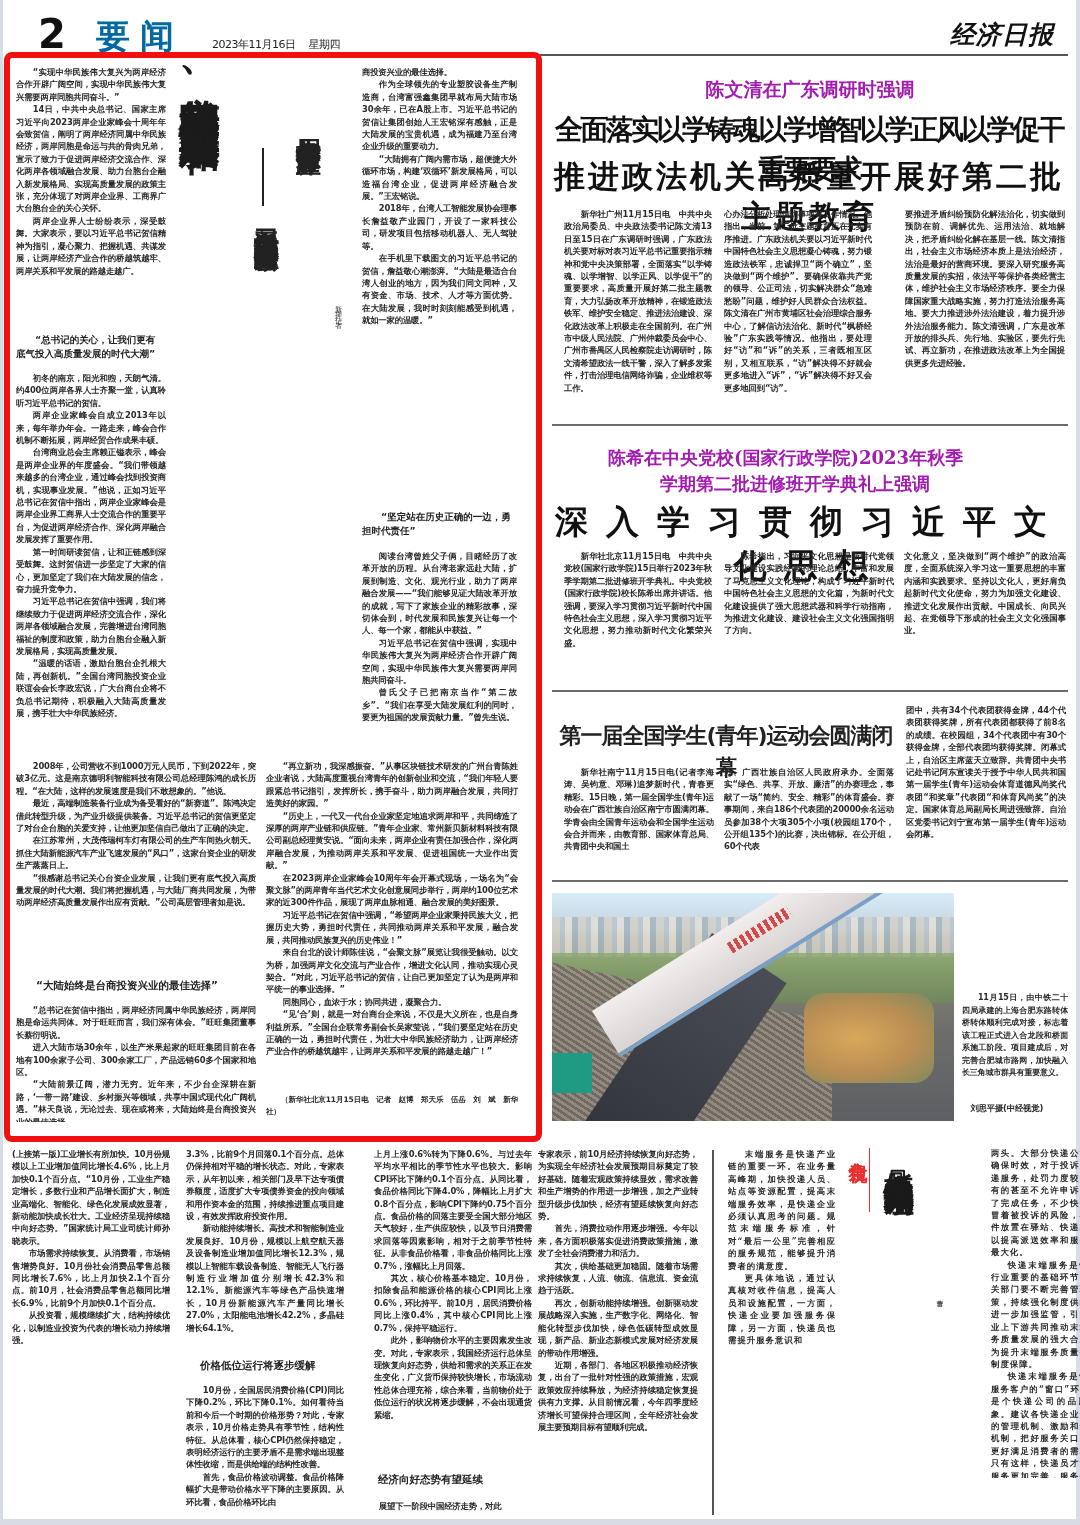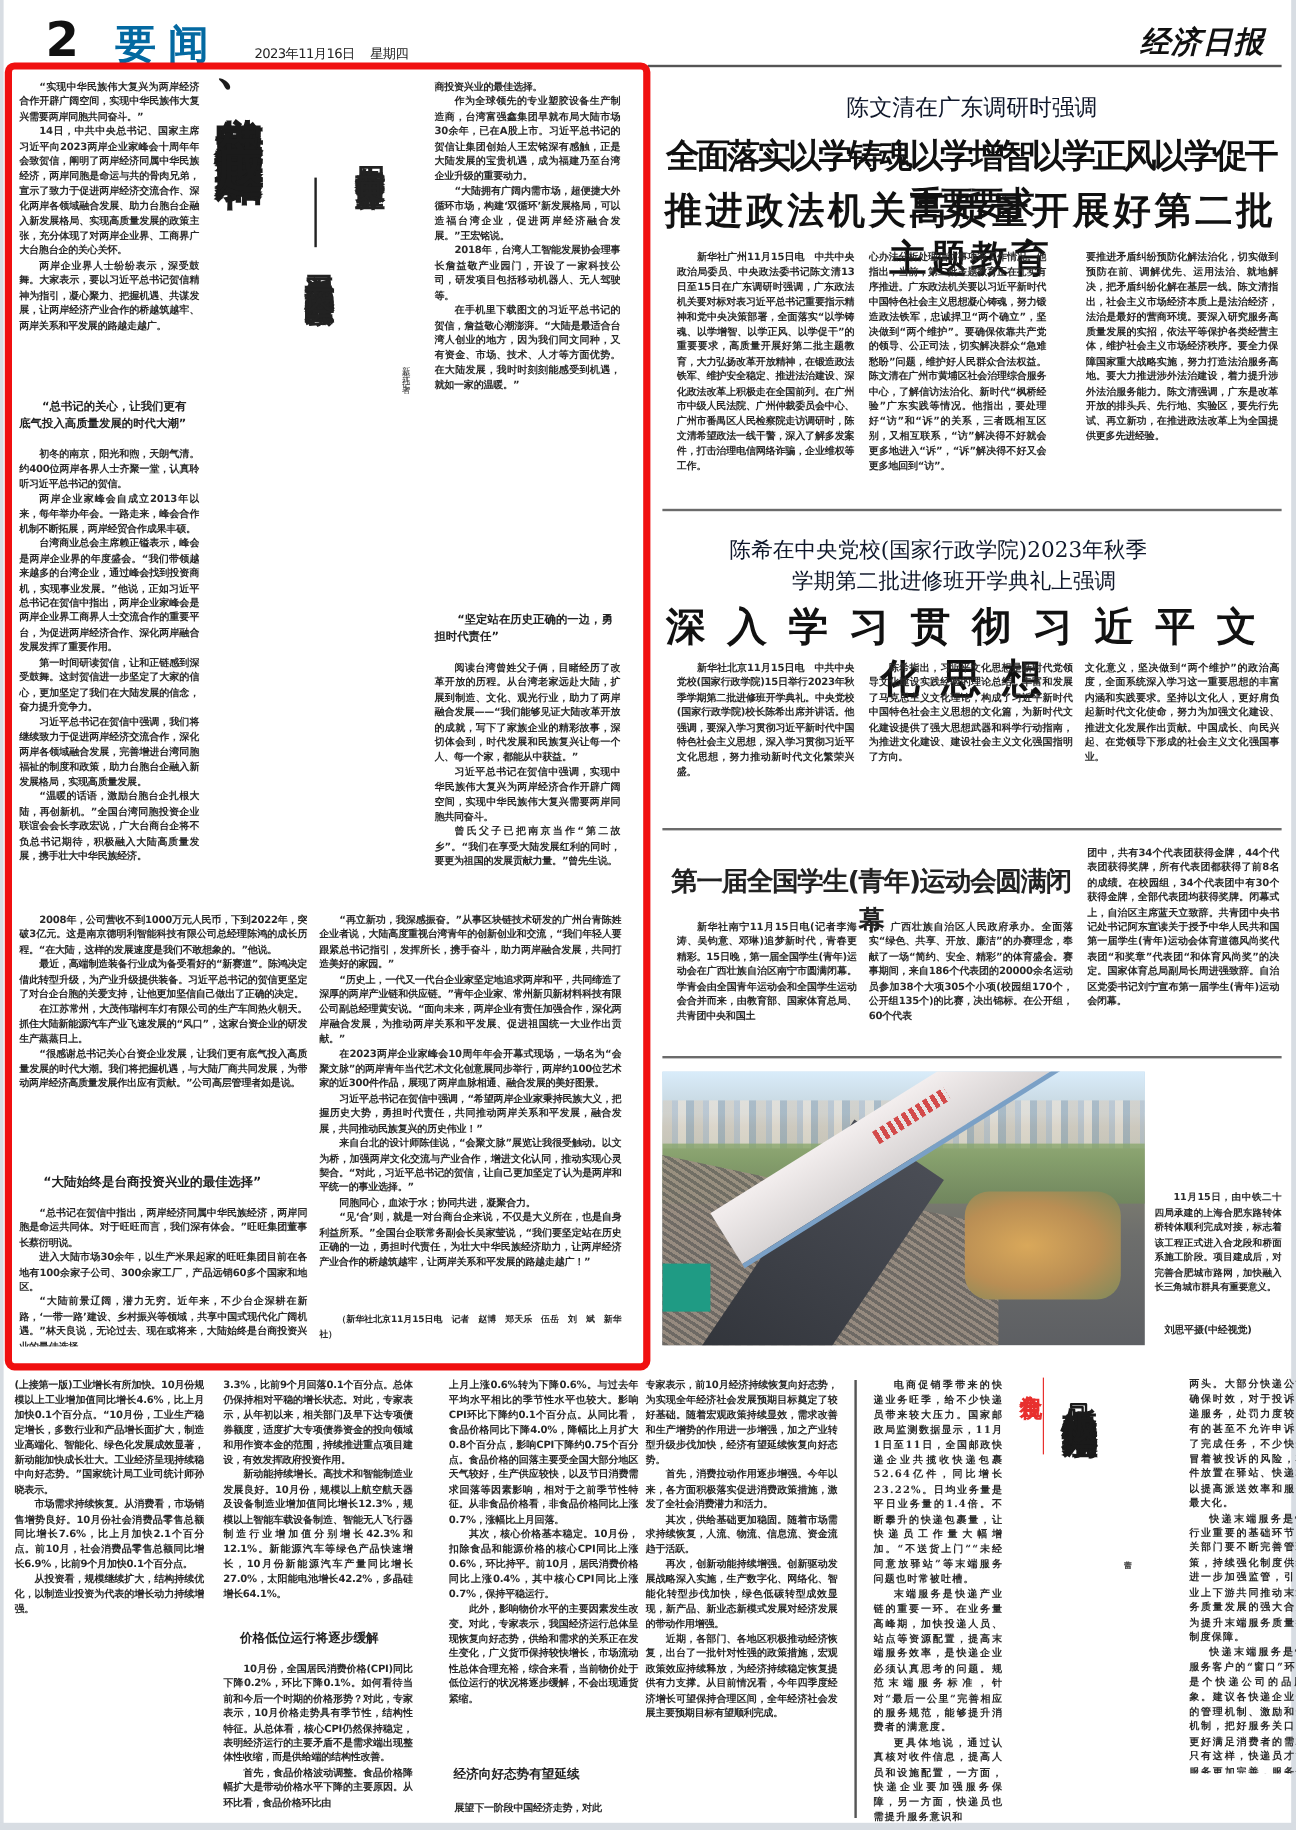--- a/index.html
+++ b/index.html
@@ -31,21 +31,21 @@
   .main-title { left: 176px; top: 84px; font-family: "DejaVu Sans", sans-serif; font-weight: bold; font-size: 41px; line-height: 48px; letter-spacing: -2px; color: #1b1b1b; height: 670px; }
   .sub-title-1 { left: 292px; top: 118px; font-family: "DejaVu Serif", serif; font-weight: bold; font-size: 25px; letter-spacing: 1px; color: #222; }
   .sub-title-2 { left: 250px; top: 145px; font-family: "DejaVu Serif", serif; font-weight: bold; font-size: 25px; letter-spacing: 1px; color: #222; }
   .sub-dash { position: absolute; left: 262px; top: 148px; width: 2px; height: 58px; background: #222; }
   .byline-v { left: 333px; top: 300px; font-family: "DejaVu Sans", sans-serif; font-size: 7px; color: #333; letter-spacing: 4px; }
 
   .rule-h { position: absolute; height: 2px; background: #6b6b6b; }
   .rule-v { position: absolute; width: 2px; background: #555; }
 
   
-  .kicker { position: absolute; font-family: "DejaVu Serif", serif; font-weight: normal; color: #0f172a; text-align: center; }
+  .kicker { position: absolute; font-family: "DejaVu Serif", serif; font-weight: bold; color: #a21caf; text-align: center; }
   .headline { position: absolute; font-family: "DejaVu Sans", sans-serif; font-weight: bold; color: #111; text-align: center; letter-spacing: -1.5px; }
 
   .photo { position: absolute; left: 552px; top: 893px; width: 402px; height: 228px; overflow: hidden;
     background: linear-gradient(180deg, #bcd9f0 0%, #c9dde9 14%, #b7b4a2 20%, #8c9a7a 32%, #7b7b70 45%, #6d6e6c 60%, #5d5f63 100%); }
   .photo .sky { position: absolute; left: 0; top: 0; width: 100%; height: 34px; background: linear-gradient(180deg, #d9ecfa, #c4d4dc); }
   .photo .city { position: absolute; left: 0; top: 24px; width: 100%; height: 40px; background: repeating-linear-gradient(90deg, #d4d0c8 0 8px, #b7c3cf 8px 13px, #e7e1d8 13px 20px, #9fb1bf 20px 26px); opacity: .75; }
   .photo .green { position: absolute; left: 0; top: 60px; width: 100%; height: 50px; background: linear-gradient(180deg, #8ba86e, #6f8a5a); opacity: .8; }
   .photo .rails { position: absolute; left: -40px; top: 95px; width: 320px; height: 160px; background: repeating-linear-gradient(24deg, #6f6a64 0 3px, #9c8f82 3px 6px); transform: skewY(12deg); opacity: .9; }
   .photo .dirt { position: absolute; right: 20px; top: 100px; width: 130px; height: 90px; background: radial-gradient(ellipse at 40% 50%, #d9a85a, #b98e54 55%, #7e8a5c 100%); border-radius: 20px; }
   .photo .road { position: absolute; left: 160px; top: 40px; width: 90px; height: 260px; background: linear-gradient(180deg, #4a4d55, #2f3238); transform: rotate(34deg); transform-origin: top left; }
@@ -201,21 +201,20 @@
 <div class="txt" style="position:absolute; left:538px; top:1148px; width:160px; height:370px;">
   <p style="text-indent:0">专家表示，前10月经济持续恢复向好态势，为实现全年经济社会发展预期目标奠定了较好基础。随着宏观政策持续显效，需求改善和生产增势的作用进一步增强，加之产业转型升级步伐加快，经济有望延续恢复向好态势。</p>
   <p>首先，消费拉动作用逐步增强。今年以来，各方面积极落实促进消费政策措施，激发了全社会消费潜力和活力。</p>
   <p>其次，供给基础更加稳固。随着市场需求持续恢复，人流、物流、信息流、资金流趋于活跃。</p>
   <p>再次，创新动能持续增强。创新驱动发展战略深入实施，生产数字化、网络化、智能化转型步伐加快，绿色低碳转型成效显现，新产品、新业态新模式发展对经济发展的带动作用增强。</p>
   <p>近期，各部门、各地区积极推动经济恢复，出台了一批针对性强的政策措施，宏观政策效应持续释放，为经济持续稳定恢复提供有力支撑。从目前情况看，今年四季度经济增长可望保持合理区间，全年经济社会发展主要预期目标有望顺利完成。</p>
 </div>
 <div class="rule-v" style="left:712px; top:1150px; height:365px;"></div>
 
 <div class="txt" style="position:absolute; left:728px; top:1148px; width:108px; height:370px; font-family:'DejaVu Serif', serif; letter-spacing:1px;">
-  <p>电商促销季带来的快递业务旺季，给不少快递员带来较大压力。国家邮政局监测数据显示，11月1日至11日，全国邮政快递企业共揽收快递包裹52.64亿件，同比增长23.22%。日均业务量是平日业务量的1.4倍。不断攀升的快递包裹量，让快递员工作量大幅增加。“不送货上门”“未经同意放驿站”等末端服务问题也时常被吐槽。</p>
   <p>末端服务是快递产业链的重要一环。在业务量高峰期，加快投递人员、站点等资源配置，提高末端服务效率，是快递企业必须认真思考的问题。规范末端服务标准，针对“最后一公里”完善相应的服务规范，能够提升消费者的满意度。</p>
   <p>更具体地说，通过认真核对收件信息，提高人员和设施配置，一方面，快递企业要加强服务保障，另一方面，快递员也需提升服务意识和</p>
 </div>
 <div class="jinshijiao">金视角</div>
 <div class="jsj-rule"></div>
 <div class="col-title">别让『末端服务』成快递业短板</div>
 <div class="col-author">吉蕾蕾</div>
 <div class="txt" style="position:absolute; left:991px; top:1148px; width:108px; height:330px; font-family:Liberation Mono, monospace; letter-spacing:1px;">
   <p style="text-indent:0">两头。大部分快递公司为确保时效，对于投诉的快递服务，处罚力度较大，有的甚至不允许申诉，为了完成任务，不少快递员冒着被投诉的风险，将快件放置在驿站、快递柜，以提高派送效率和服务的最大化。</p>
   <p>快递末端服务是快递行业重要的基础环节。相关部门要不断完善管理政策，持续强化制度供给，进一步加强监管，引导行业上下游共同推动末端服务质量发展的强大合力，为提升末端服务质量提供制度保障。</p>

